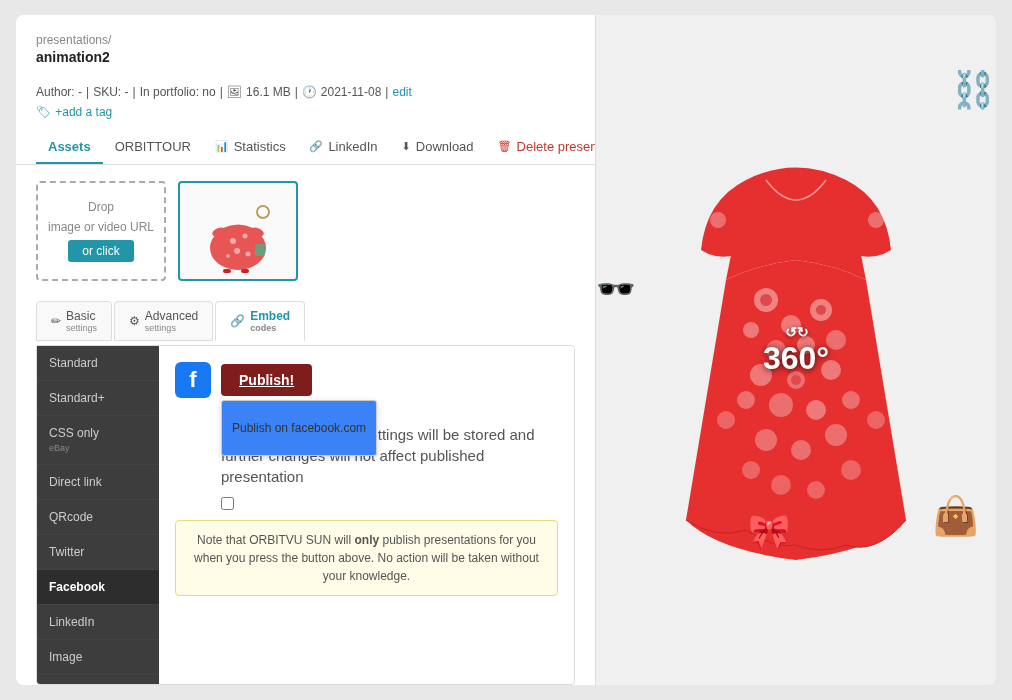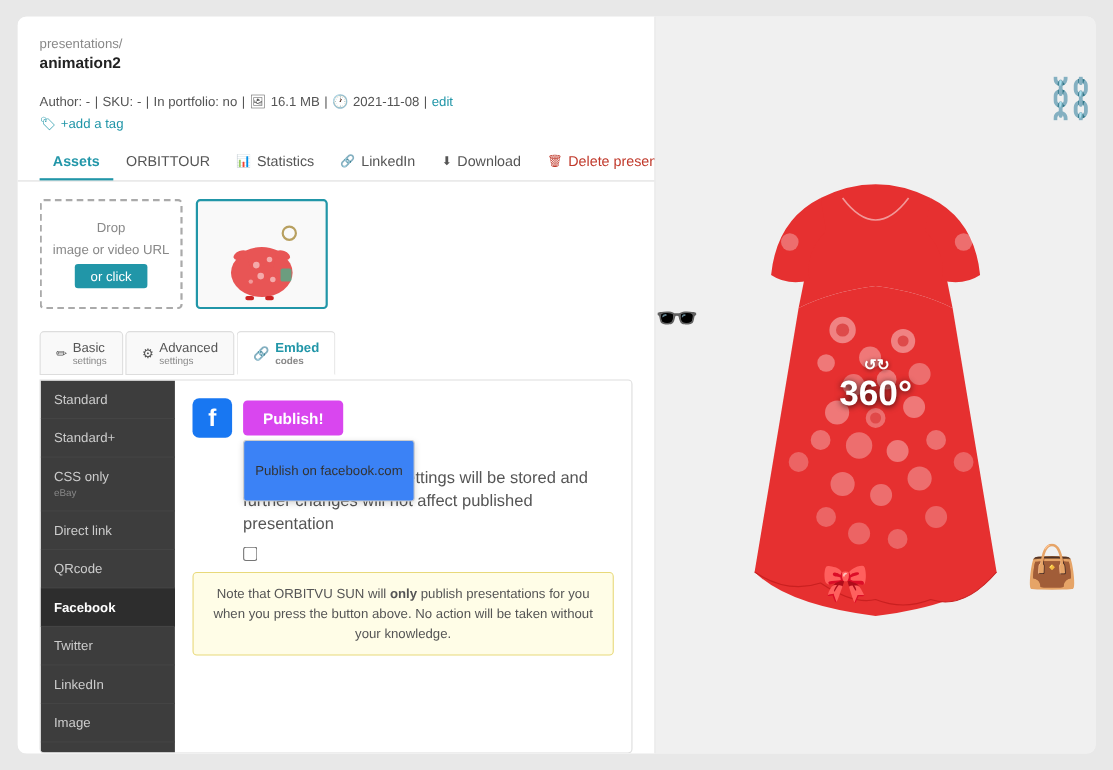--- a/index.html
+++ b/index.html
@@ -222,29 +222,30 @@
       background: #1877f2;
       border-radius: 6px;
       display: flex;
       align-items: center;
       justify-content: center;
       color: #fff;
       font-size: 22px;
       font-weight: bold;
     }
     .publish-btn {
-      background: #d946ef;
+      background: #7f1d1d;
       color: #fff;
       border: none;
       border-radius: 4px;
       padding: 8px 18px;
       font-size: 14px;
       font-weight: bold;
       cursor: pointer;
       position: relative;
+      text-decoration: underline;
     }
     .tooltip-box {
       position: absolute;
       top: 36px;
       left: 0;
       background: #3b82f6;
       border: 1px solid #ccc;
       border-radius: 3px;
       padding: 20px 10px;
       font-size: 12px;
@@ -464,22 +465,22 @@
 
         <div class="sidebar-menu">
           <div class="sidebar-item">Standard</div>
           <div class="sidebar-item">Standard+</div>
           <div class="sidebar-item">
             <span>CSS only</span><br>
             <span class="sub-text">eBay</span>
           </div>
           <div class="sidebar-item">Direct link</div>
           <div class="sidebar-item">QRcode</div>
+          <div class="sidebar-item">Twitter</div>
           <div class="sidebar-item active">Facebook</div>
-          <div class="sidebar-item">Twitter</div>
           <div class="sidebar-item">LinkedIn</div>
           <div class="sidebar-item">Image</div>
           <div class="sidebar-item">IFRAME</div>
         </div>
 
         <div class="embed-content">
 
           <div class="fb-publish-row">
             <div class="fb-icon">f</div>
             <div style="position:relative">

